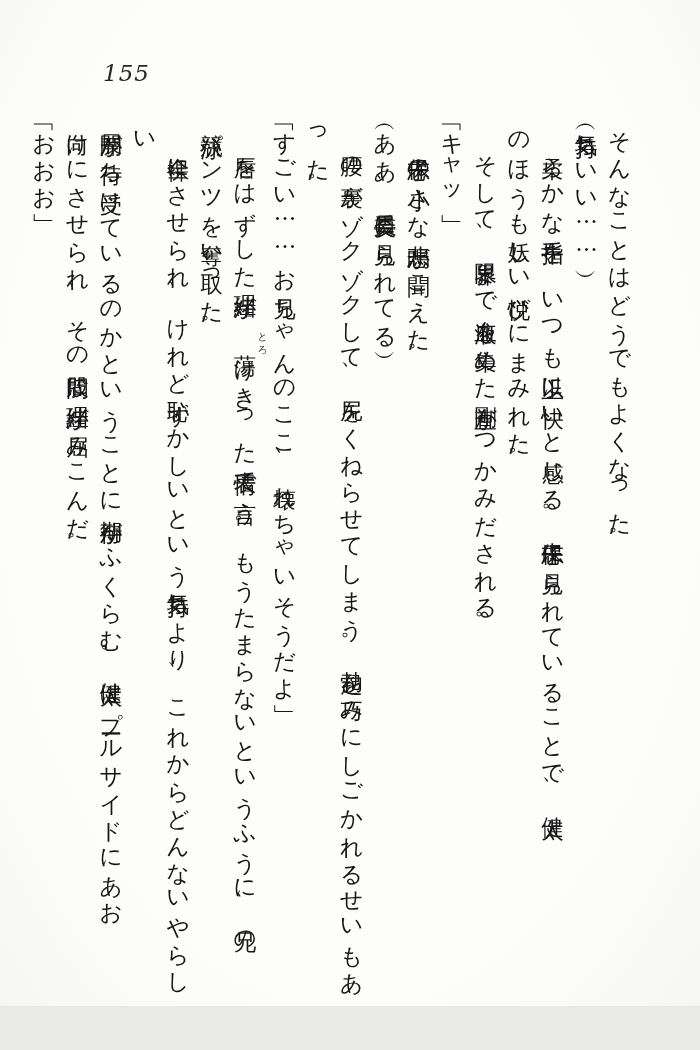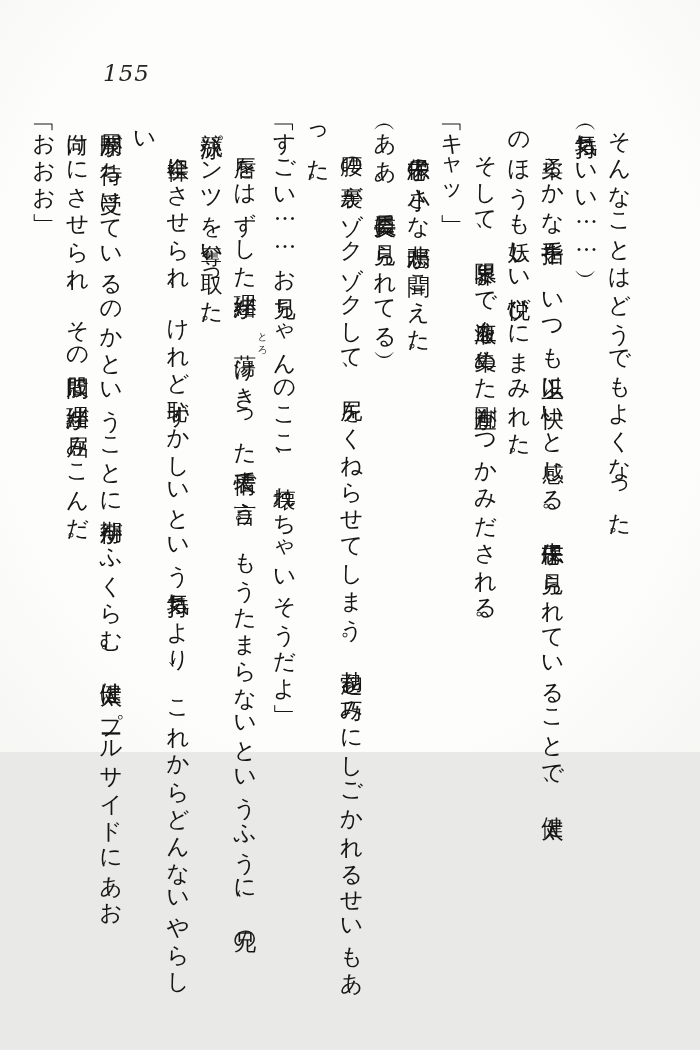--- a/index.html
+++ b/index.html
@@ -4,21 +4,21 @@
 <style>
   html,body{margin:0;padding:0;}
   body{
     width:700px;height:1050px;
     background:#e9e9e7;
     font-family:"DejaVu Serif","Liberation Serif",serif;
     overflow:hidden;
   }
   .book-page{
     position:relative;
-    width:700px;height:752px;
+    width:700px;height:1006px;
     background:radial-gradient(ellipse at 50% 45%, #fdfdfc 70%, #f6f6f3 100%);
     color:#1b1b1b;
   }
   .page-number{
     position:absolute;
     left:103px;top:60px;
     font-style:italic;
     font-size:23px;
     letter-spacing:1px;
     color:#262626;

